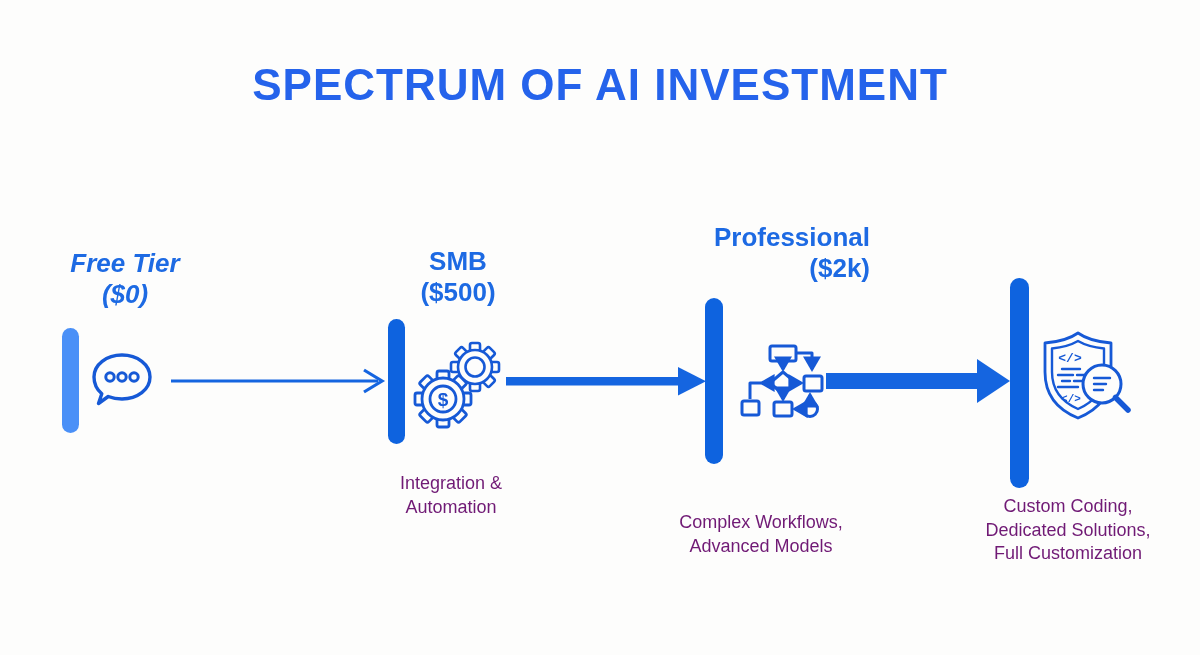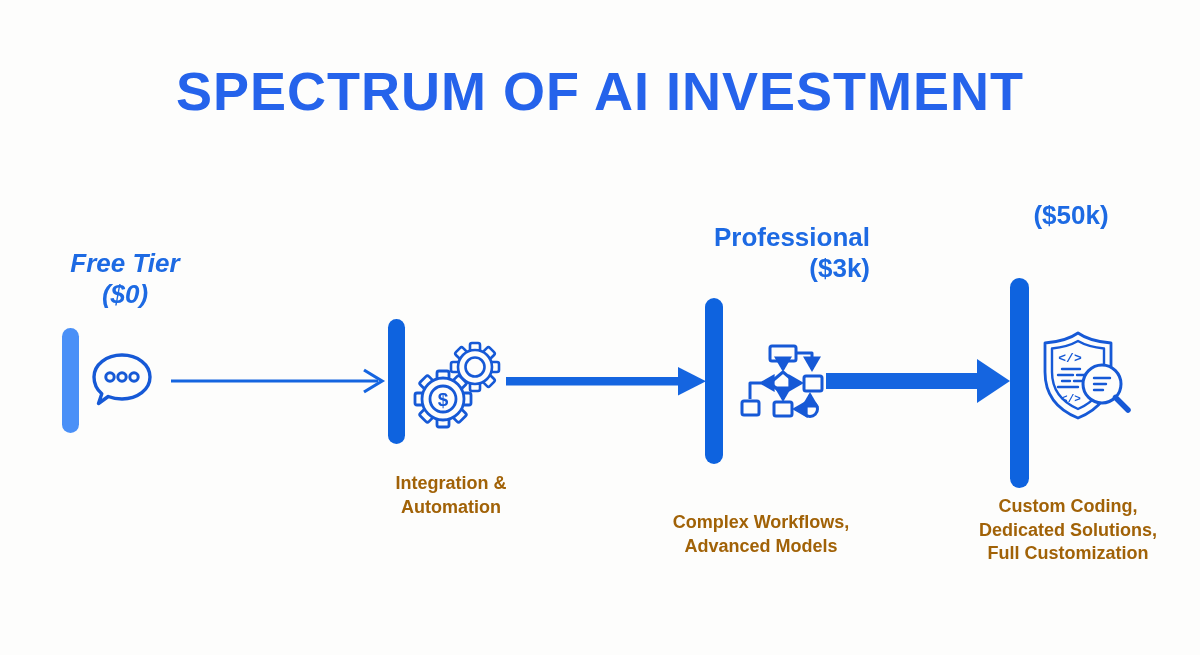--- a/index.html
+++ b/index.html
@@ -9,21 +9,21 @@
     background: #fdfdfc;
     position: relative;
     overflow: hidden;
   }
   .canvas { position: absolute; inset: 0; background: #fdfdfc; }
 
   .title {
     position: absolute;
     top: 60px; left: 0; width: 1200px;
     text-align: center;
-    font-size: 54px;
+    font-size: 44px;
     font-weight: 700;
     letter-spacing: 1px;
     color: #2563eb;
   }
 
   .tier-label {
     position: absolute;
     width: 220px;
     text-align: center;
     color: #1d6ae3;
@@ -41,25 +41,25 @@
   .bar.light { background: #4a90f7; }
 
   .icon-wrap { position: absolute; color: #1659d6; }
 
   .arrow { position: absolute; }
 
   .tier-desc {
     position: absolute;
     width: 264px;
     text-align: center;
-    color: #a16207;
+    color: #701a75;
     font-size: 18px;
     line-height: 23.5px;
     white-space: pre-line;
-    font-weight: 700;
+    font-weight: 400;
   }
 
   svg { display: block; }
 </style>
 </head>
 <body>
 
 <div class="canvas">
 
   <div class="title">SPECTRUM OF AI INVESTMENT</div>
@@ -80,20 +80,24 @@
   </div>
 
   <div class="arrow" style="left:168px; top:366px;">
     <svg width="224" height="30" viewBox="0 0 224 30">
       <line x1="3" y1="15" x2="210" y2="15" stroke="#1565e0" stroke-width="3.2"></line>
       <polyline points="196,4 214,15 196,26" fill="none" stroke="#1565e0" stroke-width="3.2" stroke-linejoin="miter"></polyline>
     </svg>
   </div>
 
 
+  <div class="tier-label" style="left:348px; top:246px;">
+    <div>SMB</div>
+    <div class="price">($500)</div>
+  </div>
   <div class="bar" style="left:388px; top:319px; width:17px; height:125px;"></div>
 
   <div class="icon-wrap" style="left:413px; top:339px;">
     <svg width="90" height="90" viewBox="0 0 90 90">
 
       <g stroke="currentColor" stroke-width="2.6" fill="#fdfdfc">
         <g transform="rotate(0 62 28)">
             <rect x="57" y="4" width="10" height="9" rx="2"></rect>
           </g>
         <g transform="rotate(45 62 28)">
@@ -158,21 +162,21 @@
       <rect x="0" y="13" width="174" height="8.5" fill="#1565e0"></rect>
       <polygon points="172,3 200,17.2 172,31.5" fill="#1565e0"></polygon>
     </svg>
   </div>
 
   <div class="tier-desc" style="left:319px; top:472px;">Integration &amp;
 Automation</div>
 
   <div class="tier-label" style="left:650px; top:222px;text-align:right;">
     <div>Professional</div>
-    <div class="price">($3k)</div>
+    <div class="price">($2k)</div>
   </div>
   <div class="bar" style="left:705px; top:298px; width:18px; height:166px;"></div>
 
   <div class="icon-wrap" style="left:740px; top:344px;">
     <svg width="84" height="78" viewBox="0 0 84 78">
       <defs>
         <marker id="wfa" markerWidth="6" markerHeight="6" refX="4.2" refY="3" orient="auto">
           <path d="M0,0 L5.2,3 L0,6 Z" fill="#1659d6"></path>
         </marker>
       </defs>
@@ -199,21 +203,20 @@
     <svg width="186" height="46" viewBox="0 0 186 46">
       <rect x="0" y="15" width="153" height="16" fill="#1565e0"></rect>
       <polygon points="151,1 184,23 151,45" fill="#1565e0"></polygon>
     </svg>
   </div>
 
   <div class="tier-desc" style="left:629px; top:511px;">Complex Workflows,
 Advanced Models</div>
 
   <div class="tier-label" style="left:961px; top:200px;">
-    <div class="price">($50k)</div>
   </div>
   <div class="bar" style="left:1010px; top:278px; width:19px; height:210px;"></div>
 
   <div class="icon-wrap" style="left:1040px; top:330px;">
     <svg width="100" height="100" viewBox="0 0 100 100">
       <g fill="none" stroke="currentColor" stroke-width="2.8" stroke-linejoin="round">
         <path d="M38 3 C31 8 18 12 5 13 L5 42 C5 65 18 80 38 88 C58 80 71 65 71 42 L71 13 C58 12 45 8 38 3 Z"></path>
         <path d="M38 11 C32 14.5 22 17.5 12 18.5 L12 42 C12 60 22 72 38 79 C54 72 64 60 64 42 L64 18.5 C54 17.5 44 14.5 38 11 Z" stroke-width="2.4"></path>
       </g>
       <text x="30" y="32" text-anchor="middle" font-size="13" font-weight="700" fill="currentColor" font-family="Liberation Mono, monospace">&lt;/&gt;</text>

